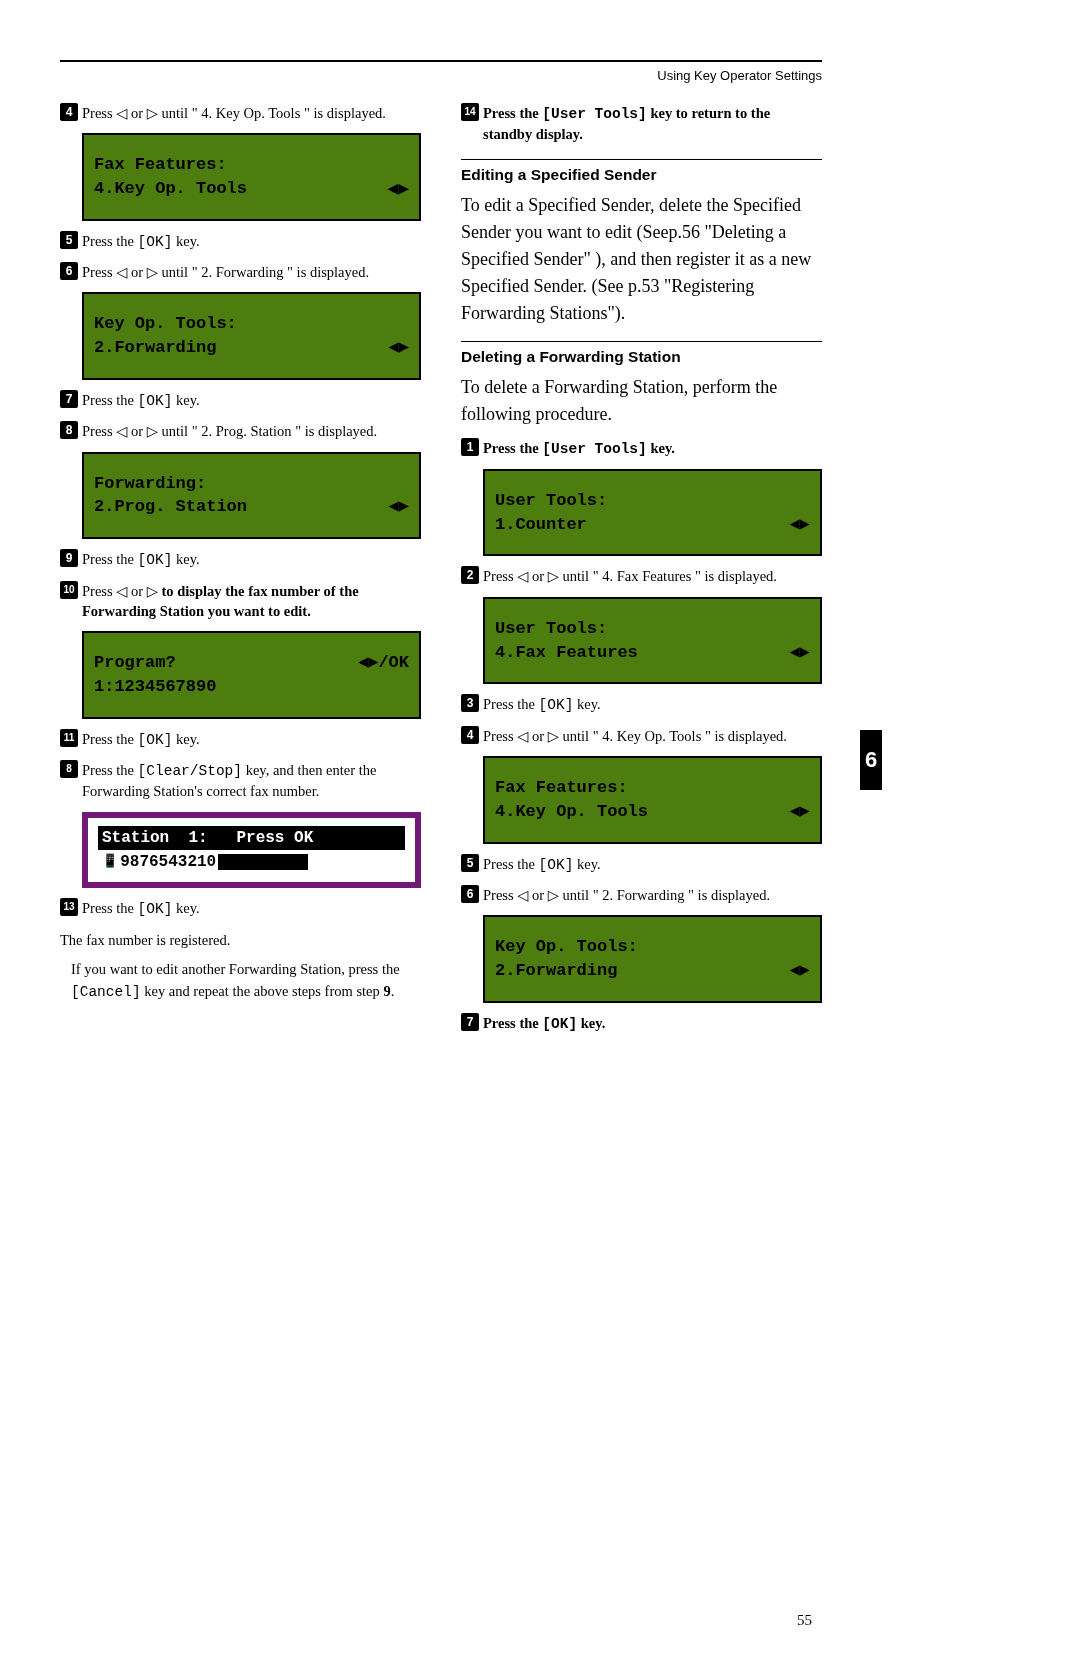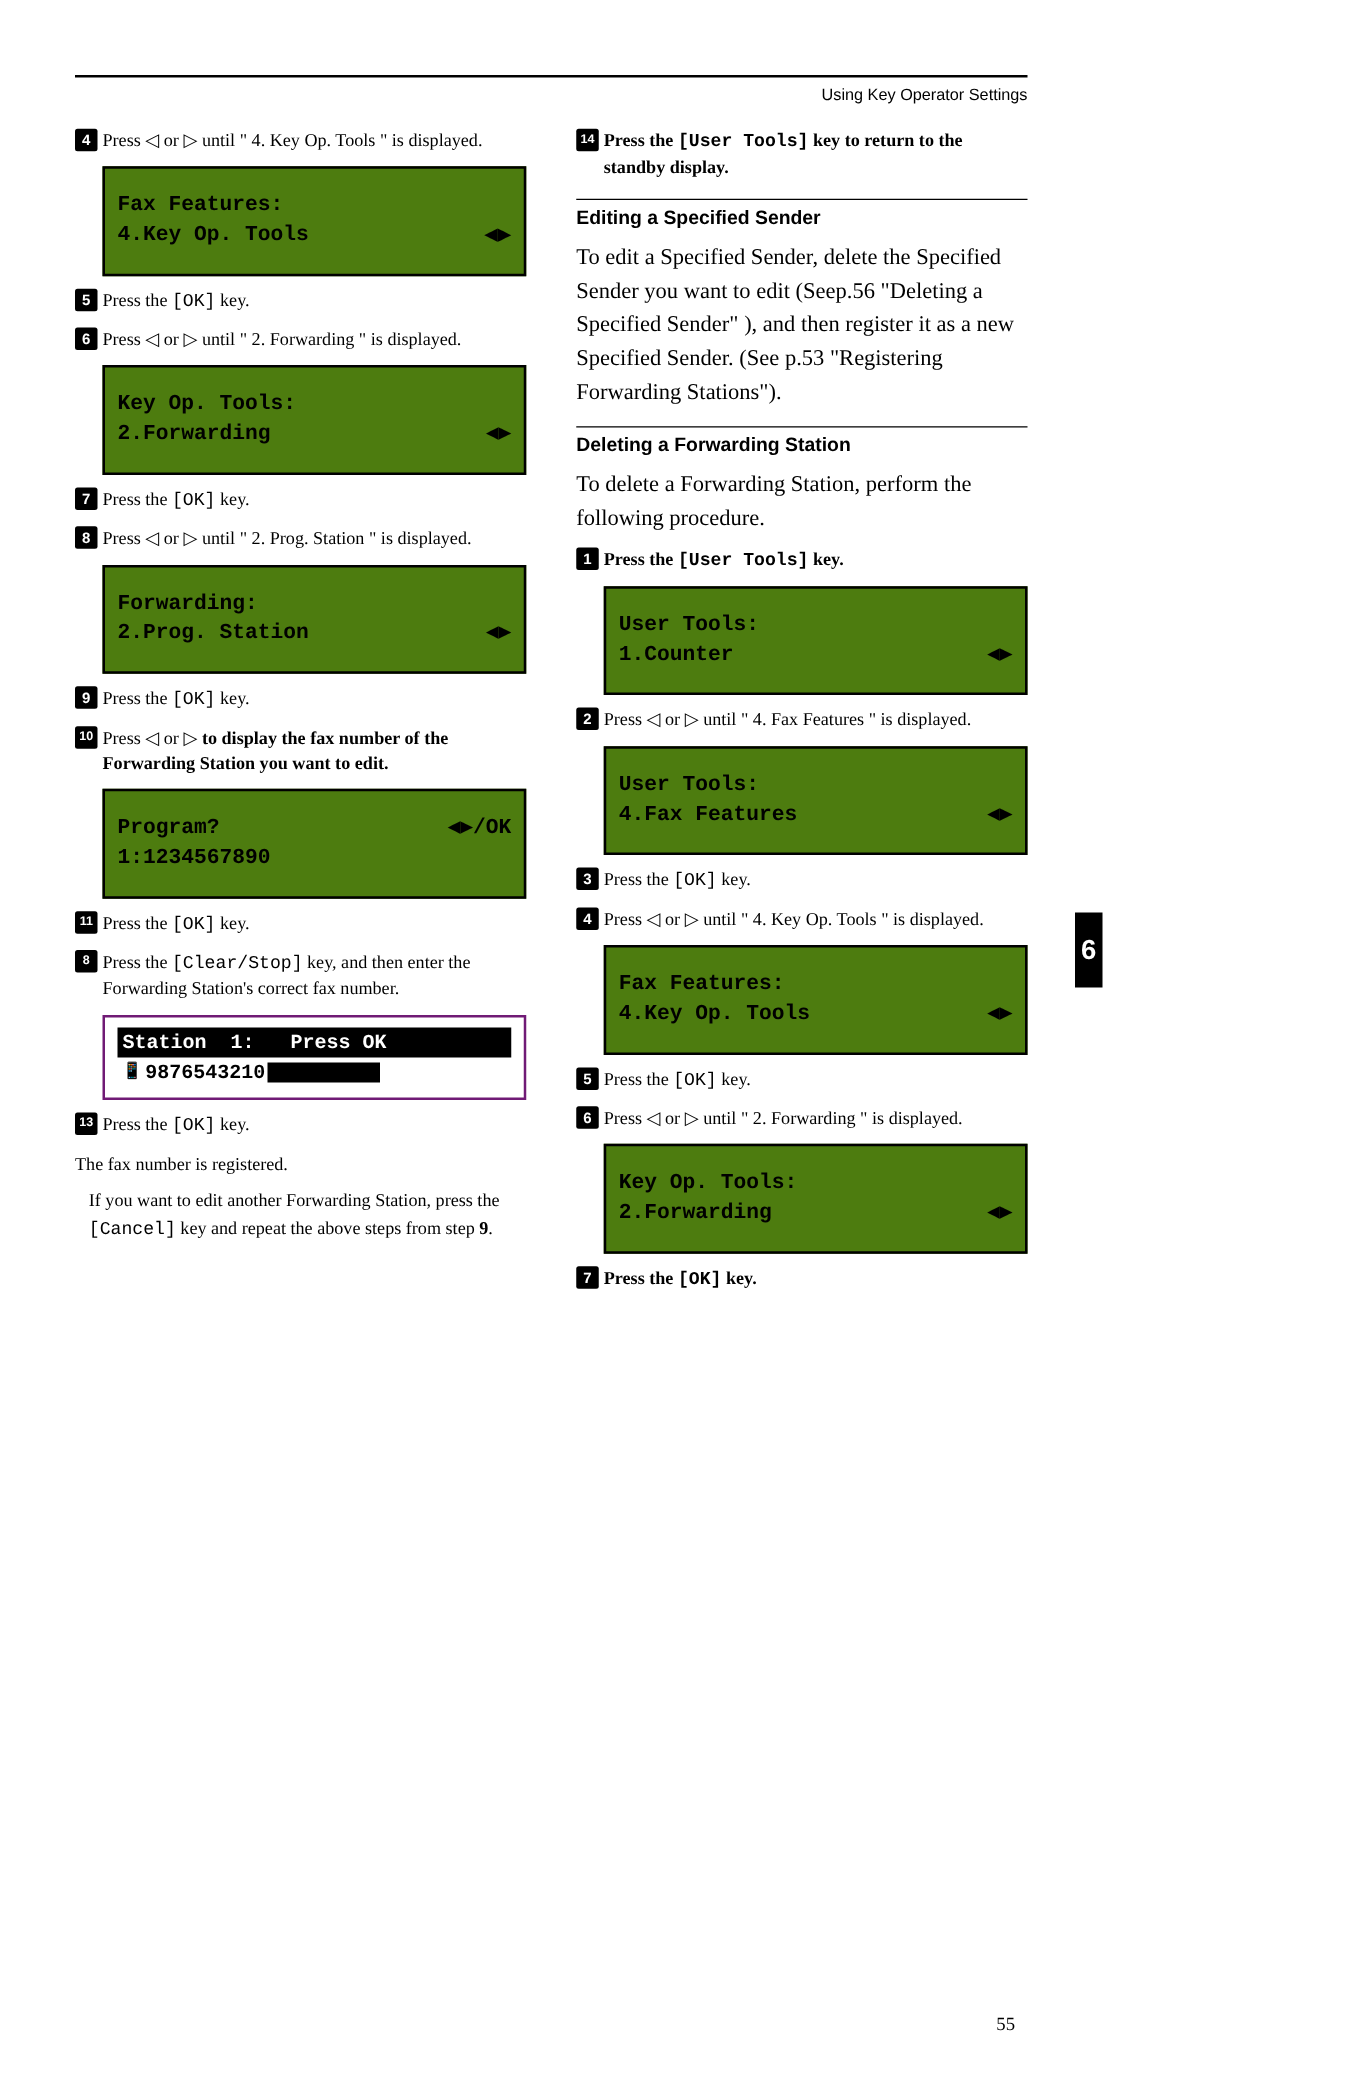--- a/index.html
+++ b/index.html
@@ -107,21 +107,21 @@
     .page-num {
       position: absolute;
       bottom: 40px;
       right: 70px;
       font-size: 15px;
     }
     .inline-bracket {
       font-family: 'Courier New', Courier, monospace;
     }
     .press-ok-box {
-      border: 2px solid #701a75;
+      border: 6px solid #701a75;
       background: #fff;
       font-family: 'Courier New', Courier, monospace;
       font-size: 16px;
       font-weight: bold;
       padding: 8px 10px;
       margin: 8px 0 10px 22px;
       line-height: 1.4;
     }
   </style>
 </head>

